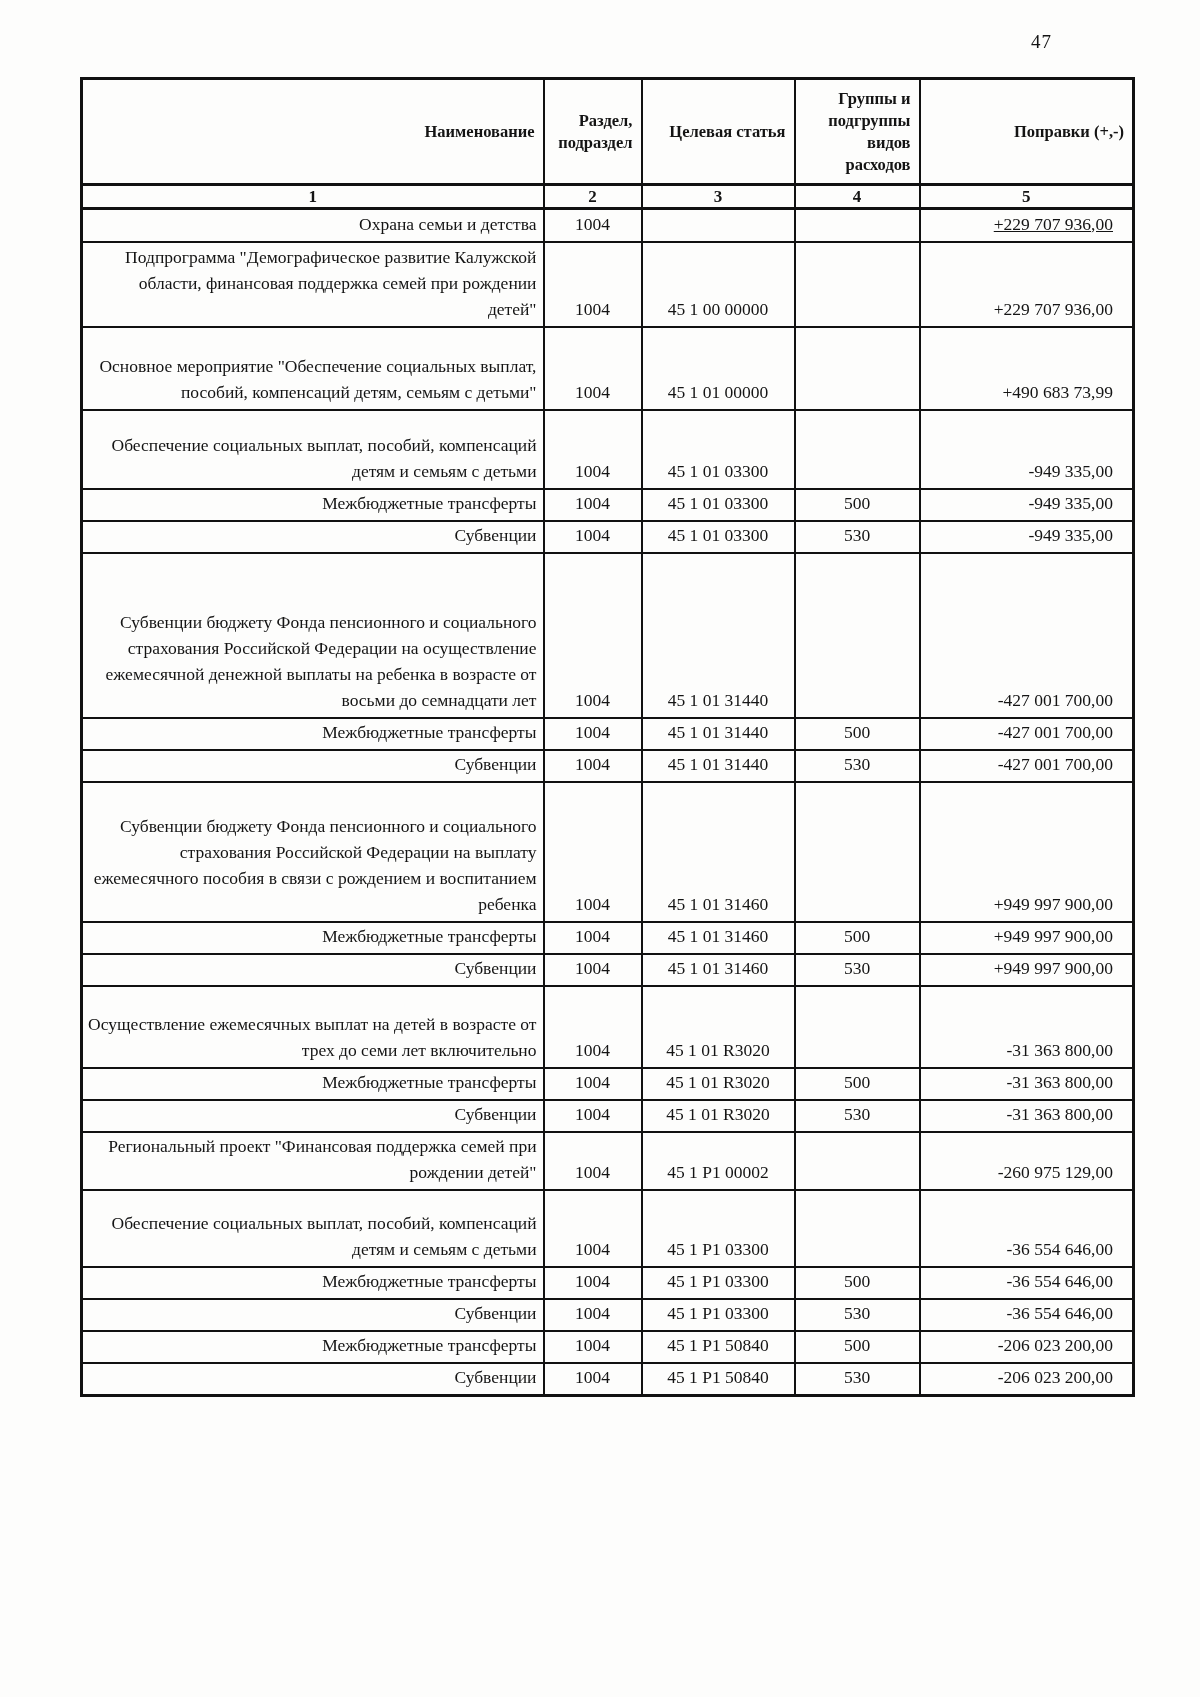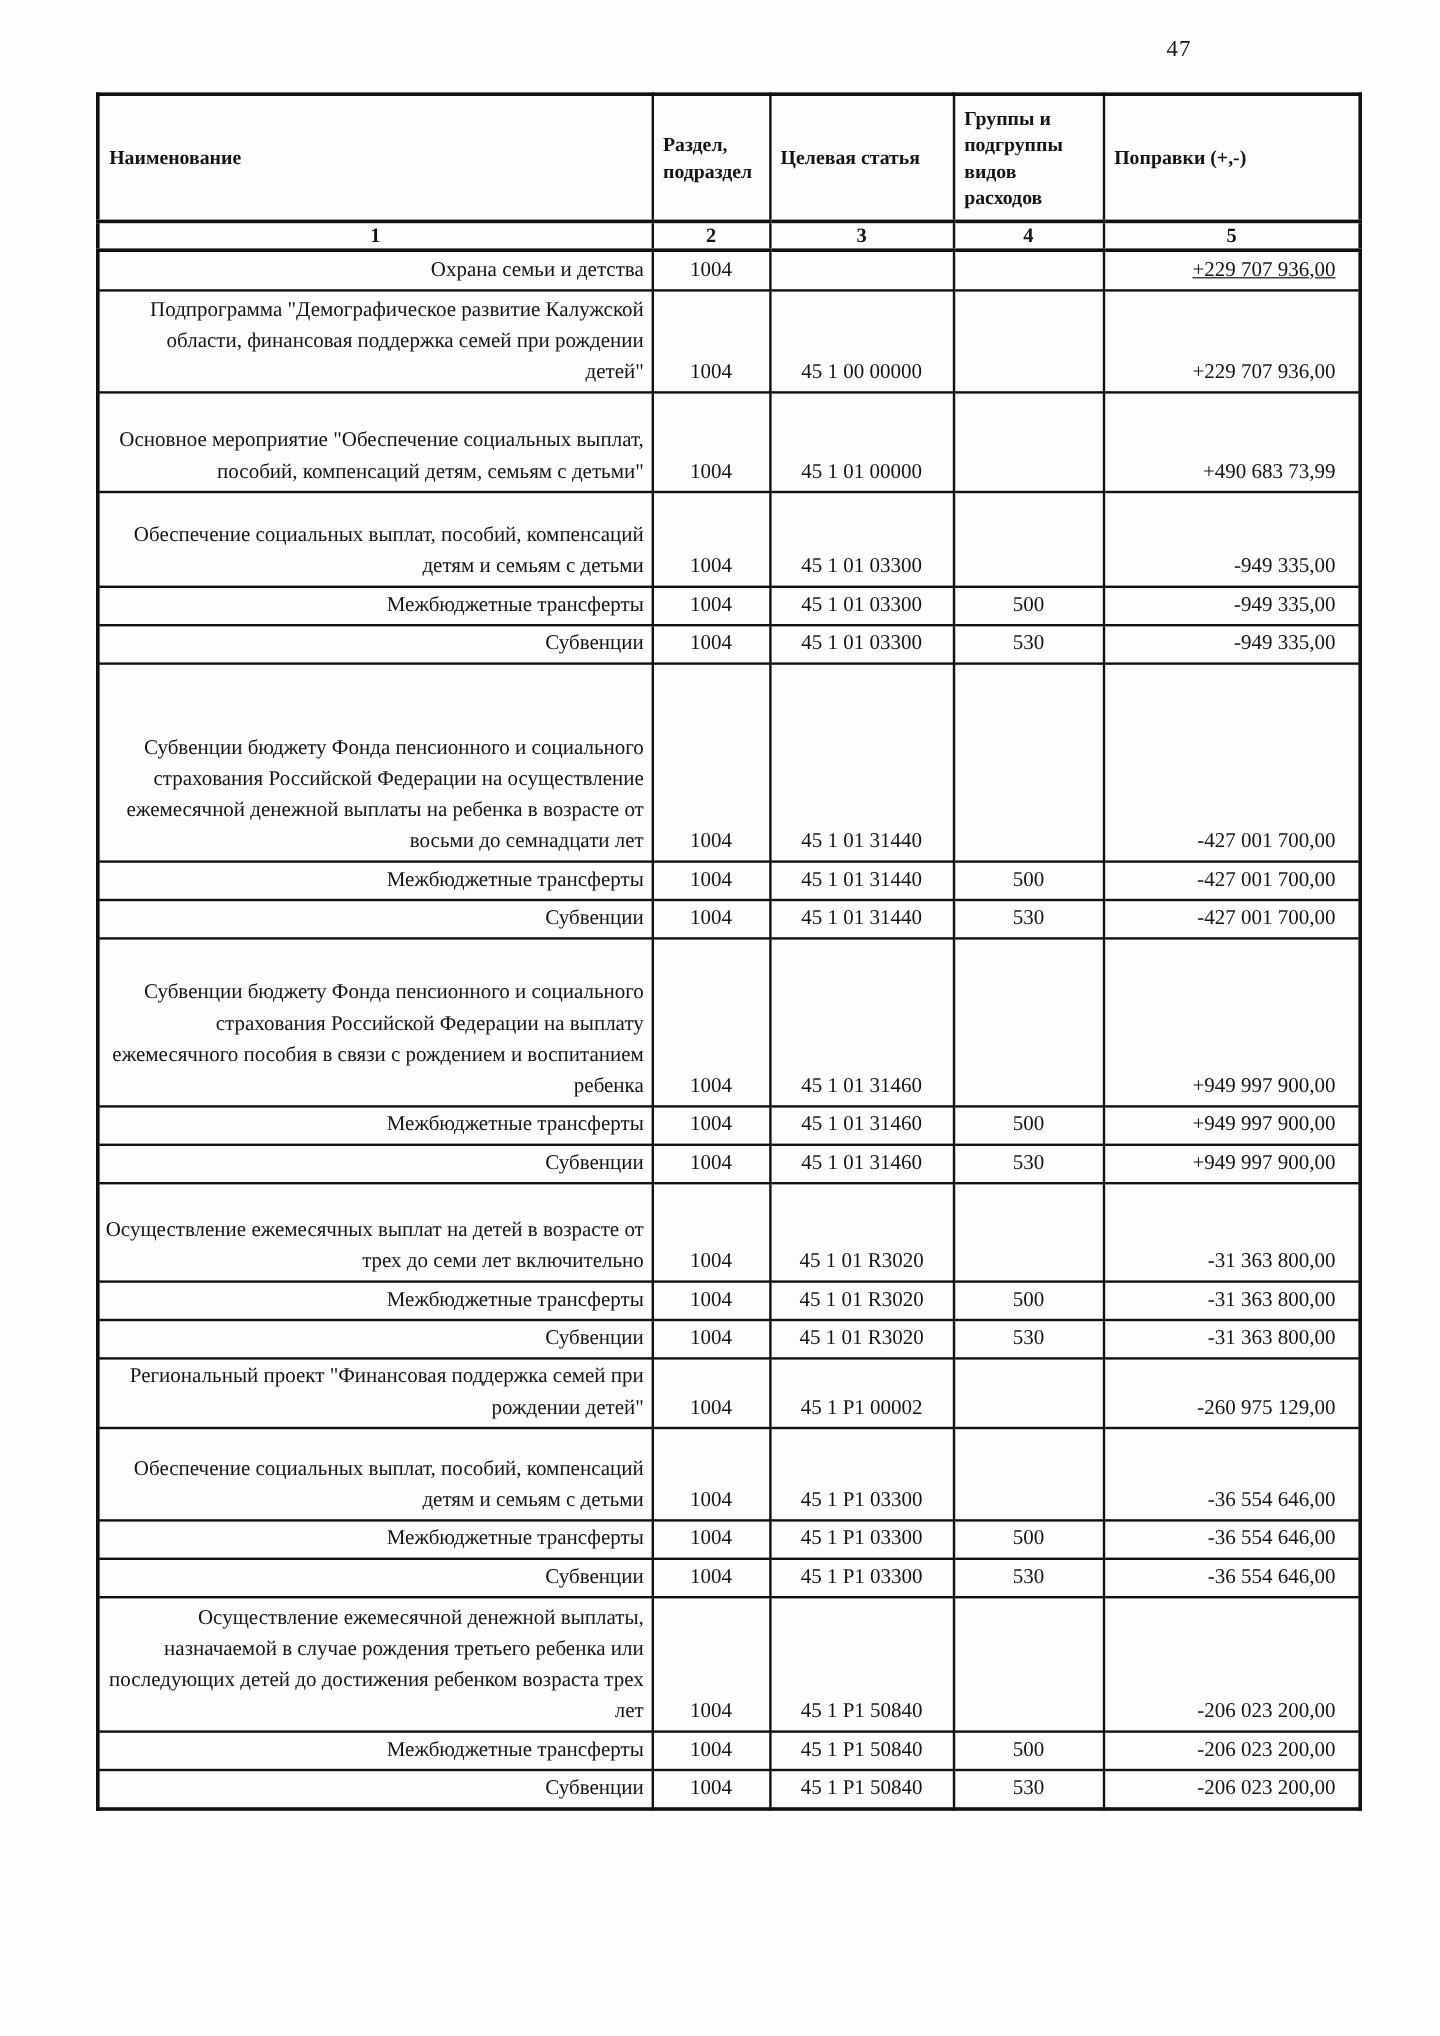--- a/index.html
+++ b/index.html
@@ -12,21 +12,21 @@
     width: 1200px;
     height: 1697px;
     background: #fdfdfc;
     font-family: "Liberation Serif", "DejaVu Serif", serif;
     color: #141414;
     overflow: hidden;
   }
   .page-number {
     position: absolute;
     top: 31px;
-    left: 972px;
+    left: 1031px;
     font-size: 19px;
     letter-spacing: 1px;
   }
   table.budget-table {
     position: absolute;
     left: 80px;
     top: 77px;
     width: 1052px;
     border-collapse: collapse;
     table-layout: fixed;
@@ -34,21 +34,21 @@
   }
   .budget-table th, .budget-table td {
     border: 2px solid #111;
     overflow: hidden;
   }
   tr.header-row th {
     height: 99px;
     font-weight: bold;
     font-size: 16.5px;
     line-height: 22px;
-    text-align: left;
+    text-align: right;
     vertical-align: middle;
     padding: 2px 8px;
     border-bottom: 3px solid #111;
   }
   tr.colnum-row th {
     height: 21px;
     font-weight: bold;
     font-size: 17px;
     text-align: center;
     vertical-align: middle;
@@ -237,27 +237,20 @@
     <td class="c-num">500</td>
     <td class="c-amount">-36 554 646,00</td>
   </tr>
         <tr style="height: 28px;">
     <td class="c-name">Субвенции</td>
     <td class="c-num">1004</td>
     <td class="c-num">45 1 P1 03300</td>
     <td class="c-num">530</td>
     <td class="c-amount">-36 554 646,00</td>
   </tr>
-        <tr style="height: 112px;">
-    <td class="c-name">Осуществление ежемесячной денежной выплаты, назначаемой в случае рождения третьего ребенка или последующих детей до достижения ребенком возраста трех лет</td>
-    <td class="c-num">1004</td>
-    <td class="c-num">45 1 P1 50840</td>
-    <td class="c-num"></td>
-    <td class="c-amount">-206 023 200,00</td>
-  </tr>
         <tr style="height: 28px;">
     <td class="c-name">Межбюджетные трансферты</td>
     <td class="c-num">1004</td>
     <td class="c-num">45 1 P1 50840</td>
     <td class="c-num">500</td>
     <td class="c-amount">-206 023 200,00</td>
   </tr>
         <tr style="height: 27px;">
     <td class="c-name">Субвенции</td>
     <td class="c-num">1004</td>

